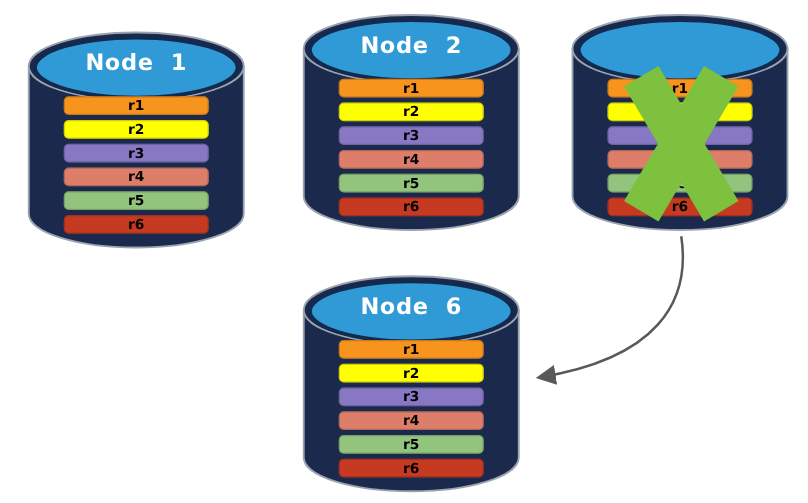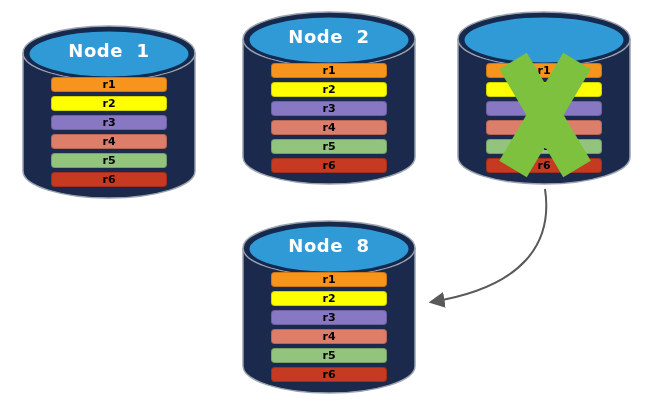--- a/index.html
+++ b/index.html
@@ -168,21 +168,21 @@
       <line x1="81" y1="12" x2="17" y2="120"></line>
     </svg>
   </div>
 
   <div class="node node-pos-4">
     <svg class="cyl" viewBox="0 0 176 184" aria-hidden="true">
       <path class="cyl-body" d="M2 33 L2 151 A86 27 0 0 0 174 151 L174 33"></path>
       <ellipse class="cyl-toprim" cx="88" cy="33" rx="86" ry="27"></ellipse>
       <ellipse class="cyl-top" cx="88" cy="34" rx="81" ry="24"></ellipse>
     </svg>
-    <div class="node-title">Node 8</div>
+    <div class="node-title">Node 6</div>
     <div class="bars">
         <div class="bar" style="background: rgb(247, 148, 29);">
           <span>r1</span>
         </div>
         <div class="bar" style="background: rgb(255, 255, 0);">
           <span>r2</span>
         </div>
         <div class="bar" style="background: rgb(136, 120, 196);">
           <span>r3</span>
         </div>

